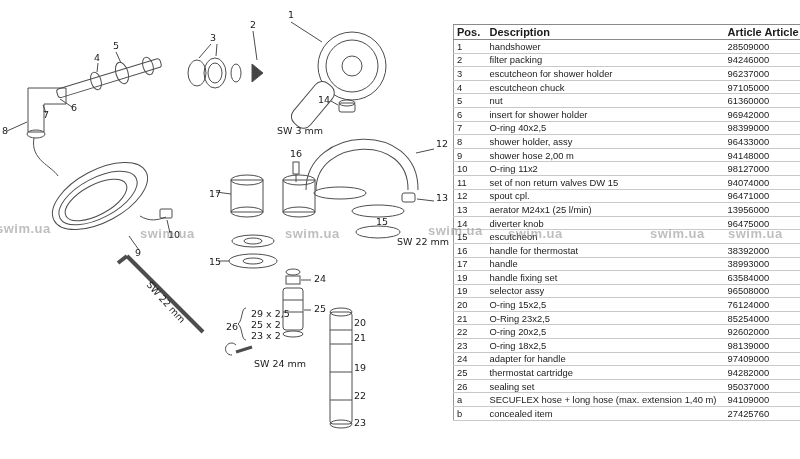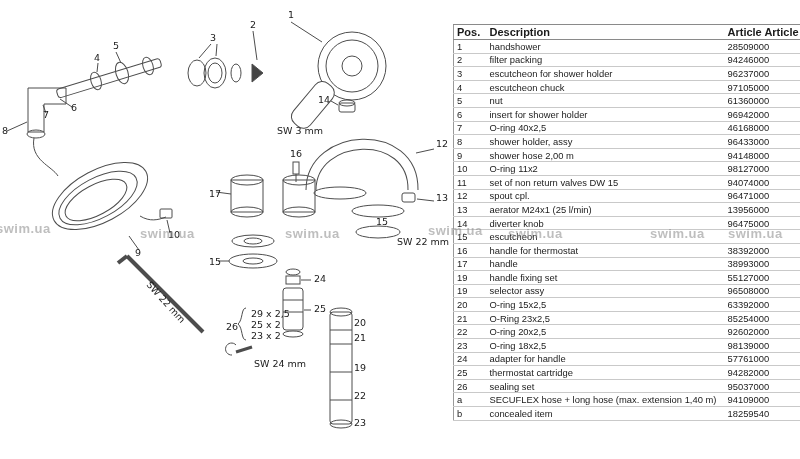--- a/index.html
+++ b/index.html
@@ -204,21 +204,21 @@
           <td>61360000</td>
         </tr>
         <tr>
           <td>6</td>
           <td>insert for shower holder</td>
           <td>96942000</td>
         </tr>
         <tr>
           <td>7</td>
           <td>O-ring 40x2,5</td>
-          <td>46168000</td>
+          <td>98399000</td>
         </tr>
         <tr>
           <td>8</td>
           <td>shower holder, assy</td>
           <td>96433000</td>
         </tr>
         <tr>
           <td>9</td>
           <td>shower hose 2,00 m</td>
           <td>94148000</td>
@@ -259,71 +259,71 @@
           <td>38392000</td>
         </tr>
         <tr>
           <td>17</td>
           <td>handle</td>
           <td>38993000</td>
         </tr>
         <tr>
           <td>19</td>
           <td>handle fixing set</td>
-          <td>55127000</td>
+          <td>63584000</td>
         </tr>
         <tr>
           <td>19</td>
           <td>selector assy</td>
           <td>96508000</td>
         </tr>
         <tr>
           <td>20</td>
           <td>O-ring 15x2,5</td>
-          <td>63392000</td>
+          <td>76124000</td>
         </tr>
         <tr>
           <td>21</td>
           <td>O-Ring 23x2,5</td>
           <td>85254000</td>
         </tr>
         <tr>
           <td>22</td>
           <td>O-ring 20x2,5</td>
           <td>92602000</td>
         </tr>
         <tr>
           <td>23</td>
           <td>O-ring 18x2,5</td>
           <td>98139000</td>
         </tr>
         <tr>
           <td>24</td>
           <td>adapter for handle</td>
-          <td>57761000</td>
+          <td>97409000</td>
         </tr>
         <tr>
           <td>25</td>
           <td>thermostat cartridge</td>
           <td>94282000</td>
         </tr>
         <tr>
           <td>26</td>
           <td>sealing set</td>
           <td>95037000</td>
         </tr>
         <tr>
           <td>a</td>
           <td>SECUFLEX hose + long hose (max. extension 1,40 m)</td>
           <td>94109000</td>
         </tr>
         <tr>
           <td>b</td>
           <td>concealed item</td>
-          <td>18259540</td>
+          <td>27425760</td>
         </tr>
       </tbody>
   </table>
 
   <div id="wm-layer">
       <span class="wm" style="left: -4px; top: 221px;">swim.ua</span>
       <span class="wm" style="left: 140px; top: 226px;">swim.ua</span>
       <span class="wm" style="left: 285px; top: 226px;">swim.ua</span>
       <span class="wm" style="left: 428px; top: 223px;">swim.ua</span>
       <span class="wm" style="left: 508px; top: 226px;">swim.ua</span>

